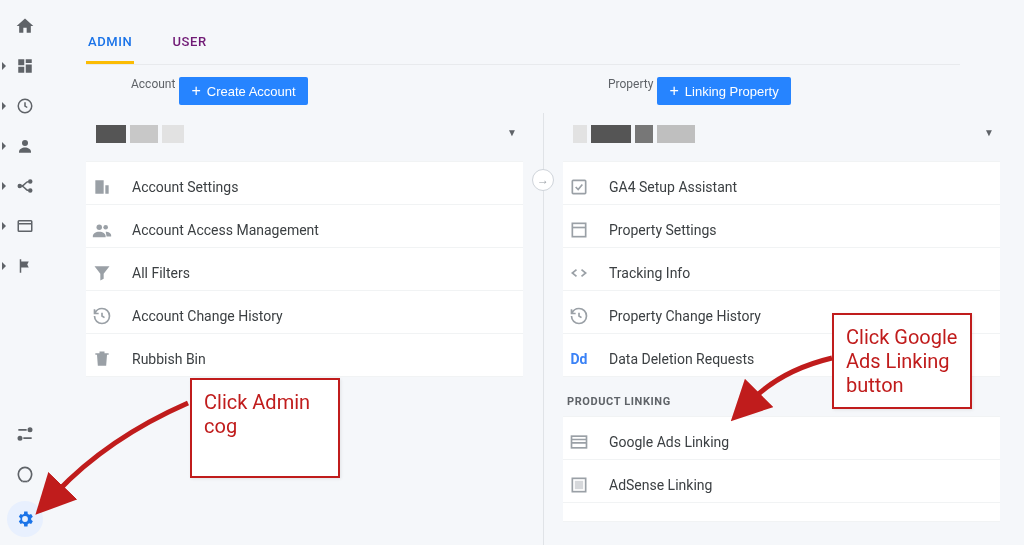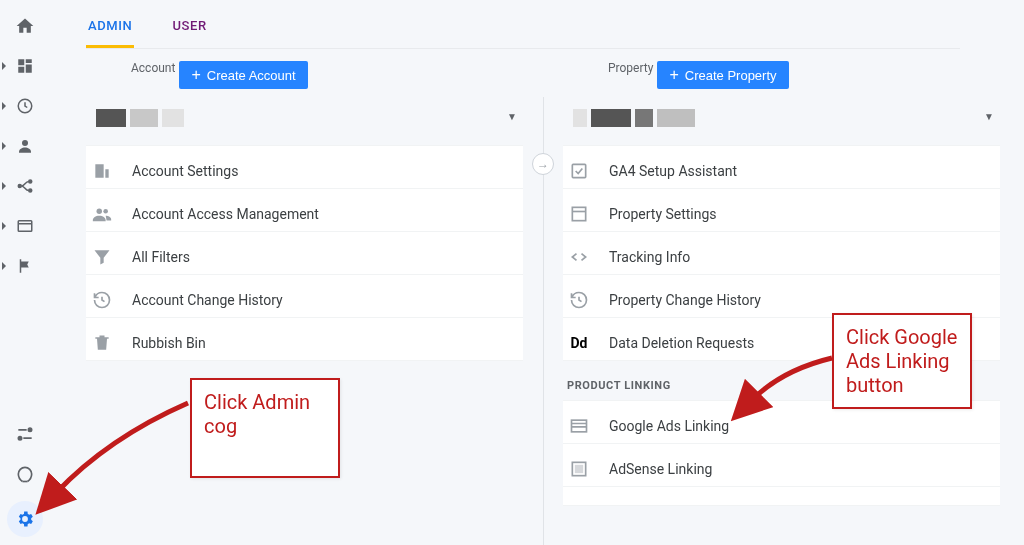--- a/index.html
+++ b/index.html
@@ -62,21 +62,21 @@
     background: #f5f7fa;
     padding: 0 24px 0 36px;
   }
 
   
   .tabs {
     display: flex;
     gap: 36px;
     border-bottom: 1px solid #e8eaed;
     margin: 0 0 8px 0;
-    padding-top: 4px;
+    padding-top: 20px;
     margin-right: 40px;
   }
   .tab {
     padding: 14px 2px 12px;
     font-size: 13px;
     font-weight: 500;
     color: #701a75;
     letter-spacing: 0.6px;
     cursor: pointer;
   }
@@ -358,21 +358,21 @@
 
     <div class="divider">
       <div class="dot">→</div>
     </div>
 
     <div class="col col-right">
       <div class="colhead">
         <span class="label">Property</span>
         <button class="createbtn">
           <span class="plus">+</span>
-          <span>Create Property</span>
+          <span>Linking Property</span>
         </button>
       </div>
       <div class="selector">
         <div class="blur">
           <span style="width:14px;background:#e2e2e2"></span>
           <span style="width:40px;background:#555"></span>
           <span style="width:18px;background:#777"></span>
           <span style="width:38px;background:#bfbfbf"></span>
         </div>
         <span class="caret">▼</span>
@@ -408,21 +408,21 @@
         <div class="row">
           <span class="ricon">
             <svg width="20" height="20" viewBox="0 0 24 24" fill="none" stroke="currentColor" stroke-width="2">
                 <path d="M3 12a9 9 0 109-9 9 9 0 00-8.5 6M3 4v5h5"></path>
                 <path d="M12 8v4l3 2"></path>
               </svg>
           </span>
           <span>Property Change History</span>
         </div>
         <div class="row">
-          <span class="ricon" style="font-weight:700;font-size:14px;color:#000000">Dd</span>
+          <span class="ricon" style="font-weight:700;font-size:14px;color:#3b82f6">Dd</span>
           <span>Data Deletion Requests</span>
         </div>
       </div>
 
       <div class="section-label">PRODUCT LINKING</div>
 
       <div class="list">
         <div class="row">
           <span class="ricon">
             <svg width="20" height="20" viewBox="0 0 24 24" fill="none" stroke="currentColor" stroke-width="2">

